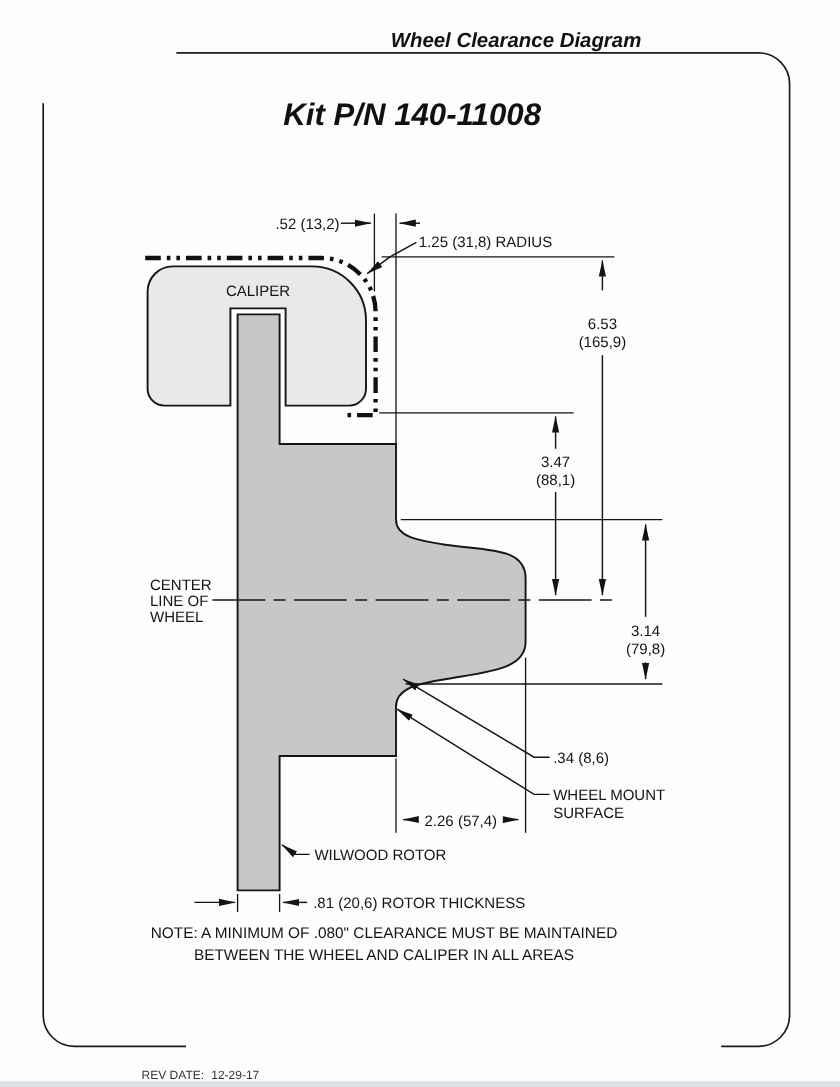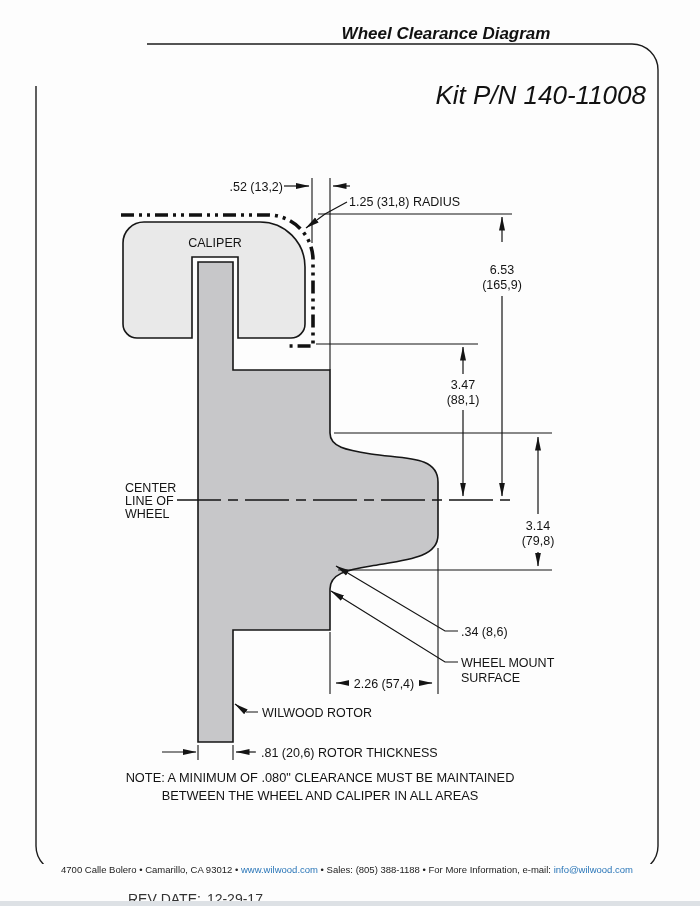--- a/index.html
+++ b/index.html
@@ -5,29 +5,29 @@
   html,body{margin:0;padding:0;background:#ffffff;}
   .page{position:relative;width:700px;height:906px;background:#fdfdfd;overflow:hidden;
         font-family:"Liberation Sans","DejaVu Sans",sans-serif;color:#1c1c1c;}
   .abs{position:absolute;}
   
   .logo{left:12px;top:20px;width:150px;height:56px;}
   .logo .tagline{position:absolute;left:58px;top:4px;font-size:9.5px;font-weight:bold;
                  font-style:italic;letter-spacing:.5px;color:#111;white-space:nowrap;}
   .logo .brand{position:absolute;left:0;top:6px;font-size:40px;font-weight:bold;
                color:#e32119;letter-spacing:-3px;transform:scaleY(.82);white-space:nowrap;}
-  .doc-title{left:246px;top:24px;width:400px;text-align:center;font-size:17px;
+  .doc-title{left:230px;top:24px;width:400px;text-align:center;font-size:17px;
              font-weight:bold;font-style:italic;color:#111;}
-  .kit-no{left:246px;top:80px;width:400px;text-align:right;font-size:26px;
-          font-weight:normal;font-style:italic;color:#111;}
+  .kit-no{left:236px;top:80px;width:400px;text-align:left;font-size:26px;
+          font-weight:bold;font-style:italic;color:#111;}
   
   .address{left:36px;top:864px;width:622px;text-align:center;font-size:9.5px;color:#222;
            background:#fdfdfd;white-space:nowrap;}
   .address .lnk{color:#2a76b8;cursor:pointer;}
-  .revdate{left:128px;top:891px;font-size:14px;color:#333;}
+  .revdate{left:118px;top:891px;font-size:10px;color:#333;}
   .revdate span{margin-right:6px;}
   .bottom-strip{left:0;top:901px;width:700px;height:5px;background:#dde1e5;}
   
   svg text{font-family:"Liberation Sans","DejaVu Sans",sans-serif;font-size:12.5px;fill:#141414;}
   svg .mid{text-anchor:middle;}
   svg .end{text-anchor:end;}
   svg .note{font-size:12.8px;}
 </style>
 </head>
 <body>
@@ -112,18 +112,17 @@
     <text x="125" y="505">LINE OF</text>
     <text x="125" y="518">WHEEL</text>
 
     <text class="mid note" x="320" y="782">NOTE: A MINIMUM OF .080" CLEARANCE MUST BE MAINTAINED</text>
     <text class="mid note" x="320" y="800">BETWEEN THE WHEEL AND CALIPER IN ALL AREAS</text>
   </svg>
 
   <div class="abs doc-title">Wheel Clearance Diagram</div>
   <div class="abs kit-no">Kit P/N 140-11008</div>
 
-  <div class="abs address"><span>4700 Calle Bolero • Camarillo, CA 93012 • </span><span class="lnk">www.wilwood.com</span><span> • Sales: (805) 388-1188 • For More Information, e-mail: </span><span class="lnk">info@wilwood.com</span></div>
 
   <div class="abs revdate"><span>REV DATE:</span><span>12-29-17</span></div>
 
   <div class="abs bottom-strip"></div>
 </div>
 
 </body></html>

